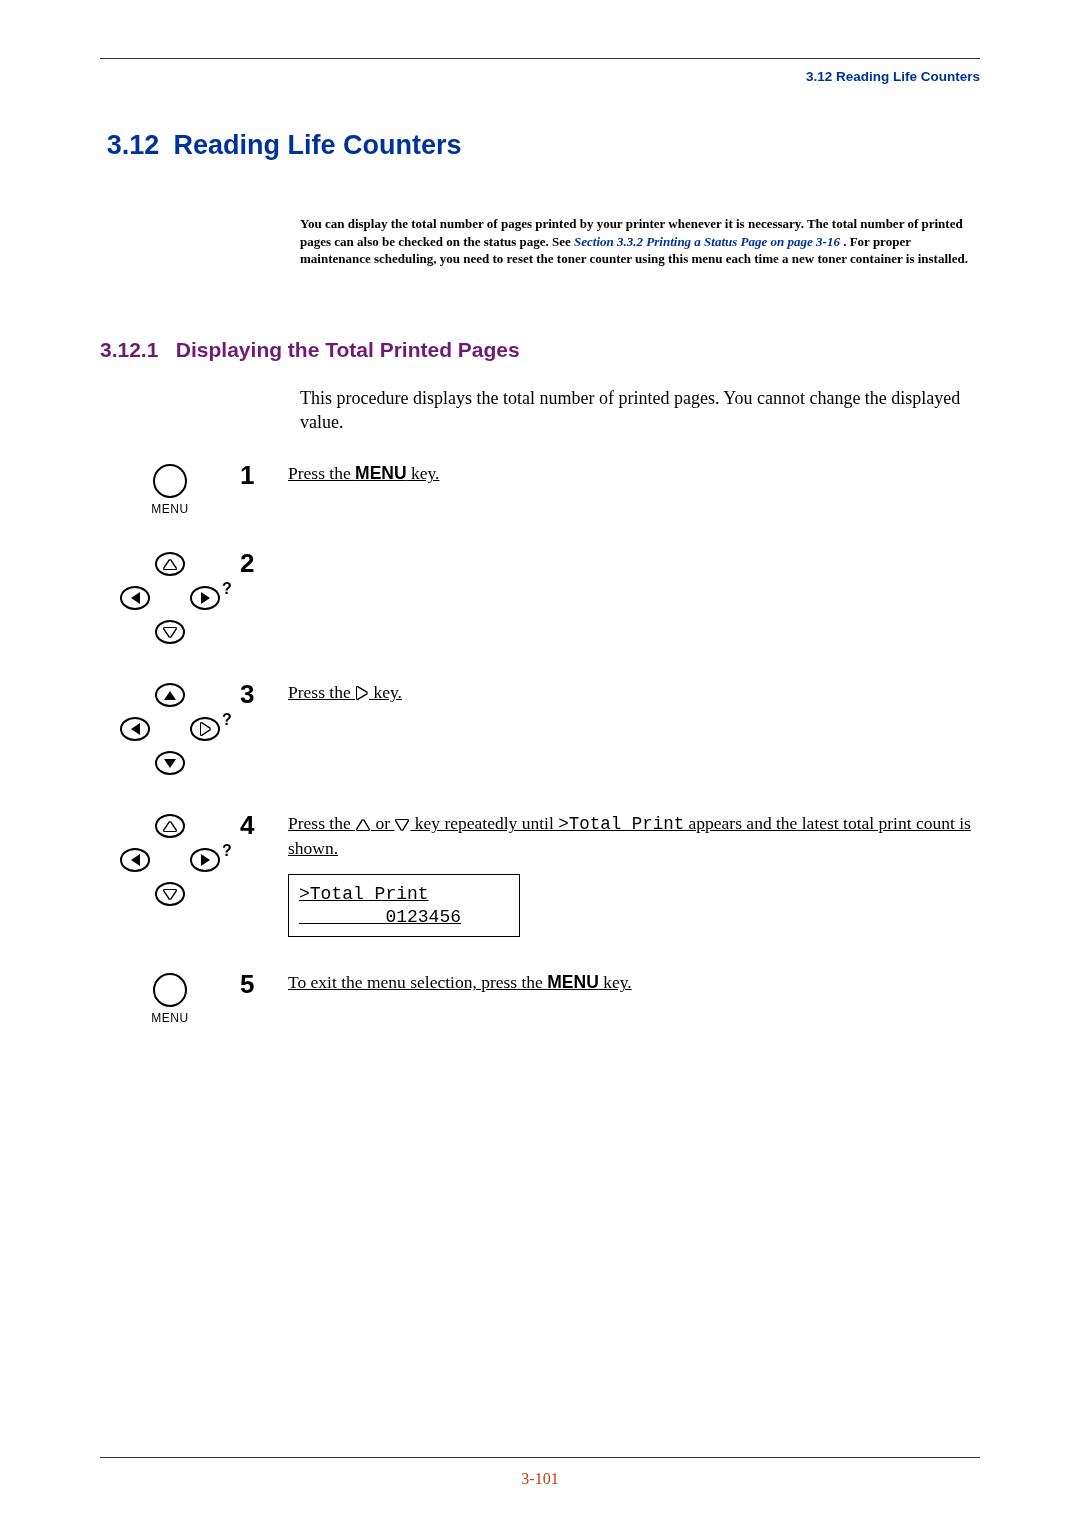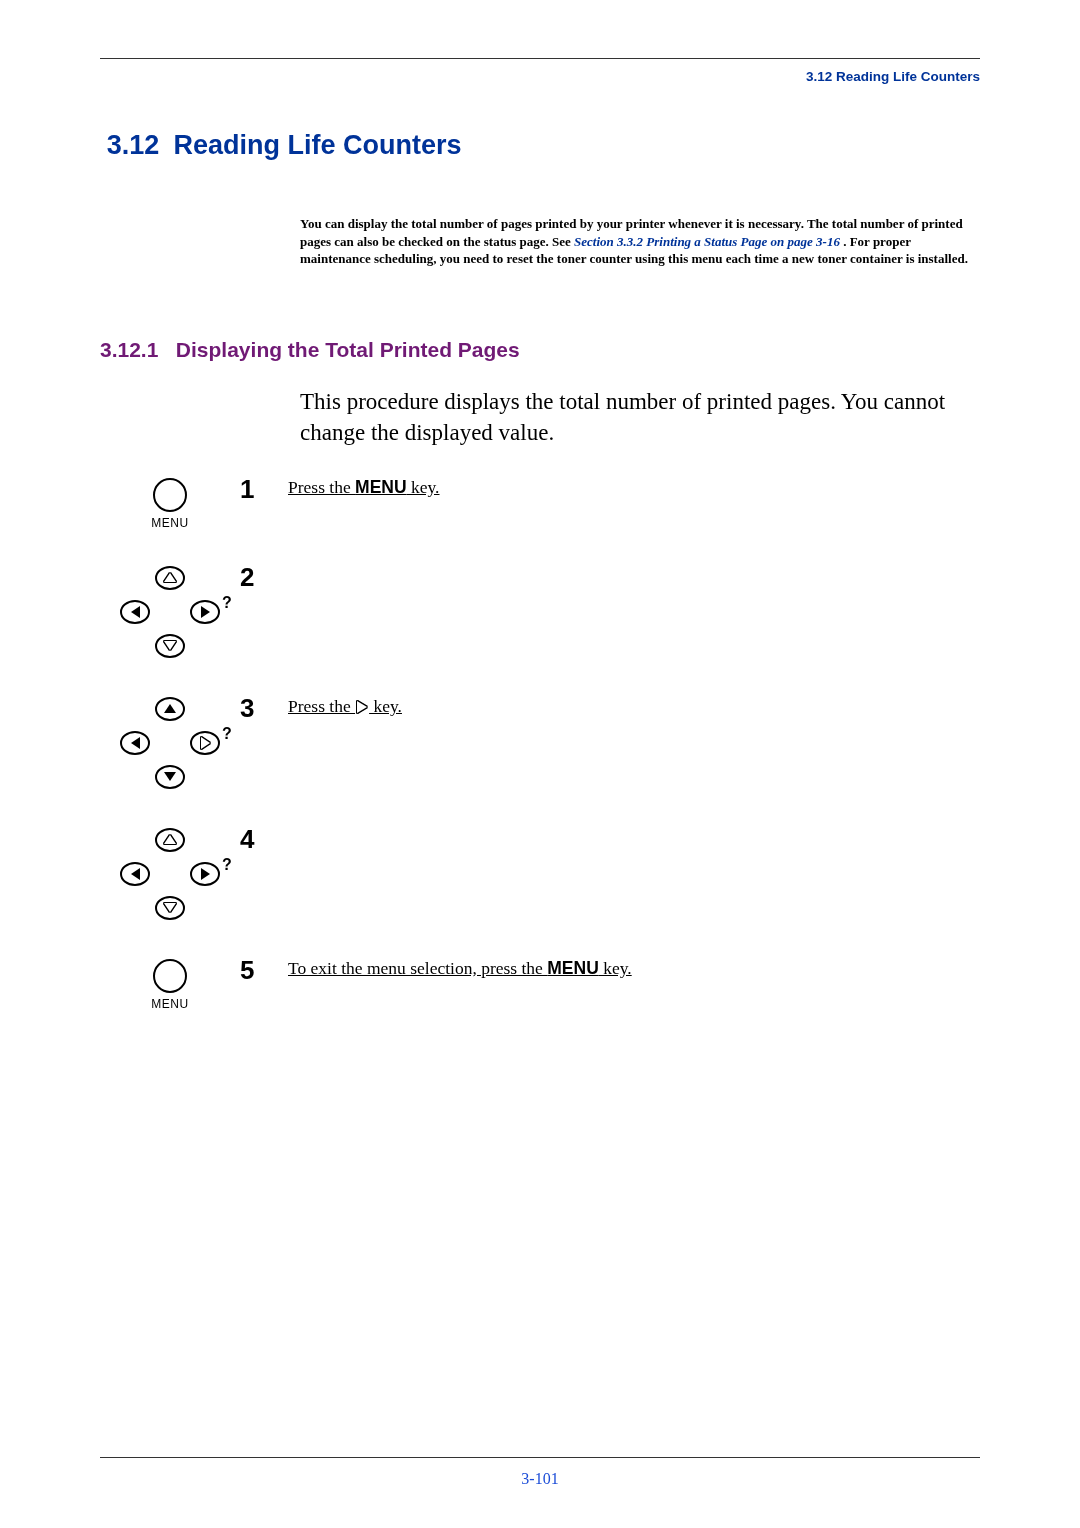--- a/index.html
+++ b/index.html
@@ -62,21 +62,21 @@
     color: #701a75;
     font-size: 21px;
     margin: 0 0 24px 0;
   }
   h2.sub-title .num {
     display: inline-block;
     min-width: 70px;
   }
   .sub-intro {
     margin-left: 200px;
-    font-size: 23px;
+    font-size: 18px;
     line-height: 1.35;
     margin-bottom: 28px;
   }
 
   .steps {
     margin-left: 0;
   }
   .step-row {
     display: flex;
     align-items: flex-start;
@@ -205,21 +205,21 @@
     right: 100px;
     bottom: 40px;
   }
   .footer hr {
     border: none;
     border-top: 1.5px solid #333;
     margin: 0 0 12px 0;
   }
   .footer .pageno {
     text-align: center;
-    color: #1d4ed8;
+    color: #c2410c;
     font-size: 16px;
   }
 </style>
 </head>
 <body>
 
 <div class="page">
   <hr class="top-rule">
   <div class="running-head">3.12 Reading Life Counters</div>
 
@@ -313,20 +313,25 @@
           <span class="dbtn left">
               <span class="tri left"></span>
             </span>
           <span class="dbtn right">
               <span class="tri right"></span>
             </span>
           <span class="qmark">?</span>
         </div>
       </div>
       <div class="num-col">4</div>
+      <div class="text-col">
+        <span>Press the </span><span class="inline-tri up"></span><span> or </span><span class="inline-tri down"></span><span> key repeatedly until </span><span class="mono">&gt;Total Print</span><span> appears and the latest total print count is shown.</span>
+        <div class="lcd-box two-line">&gt;Total Print
+        0123456</div>
+      </div>
     </div>
 
     <div class="step-row">
       <div class="icon-col">
         <div class="menu-btn">
           <span class="circle"></span>
           <span class="label">MENU</span>
         </div>
       </div>
       <div class="num-col">5</div>

